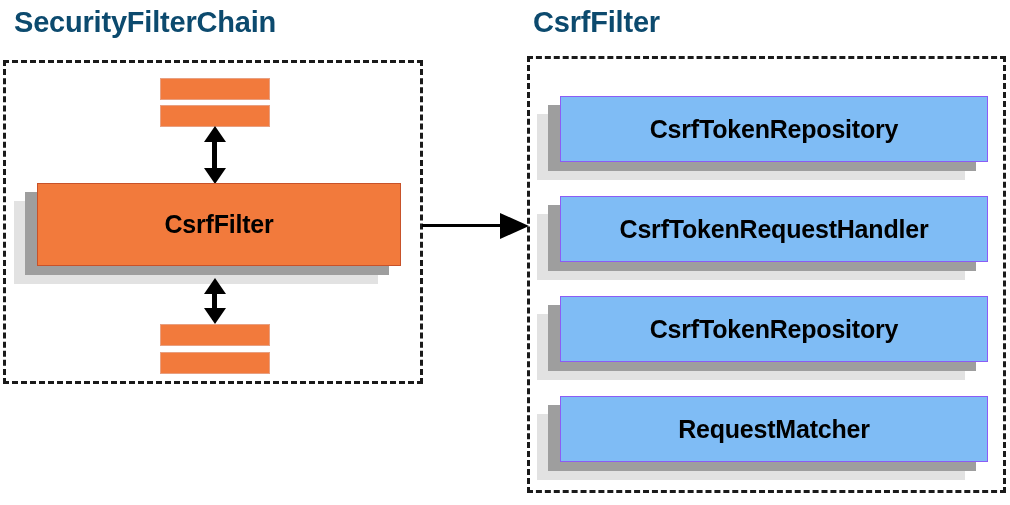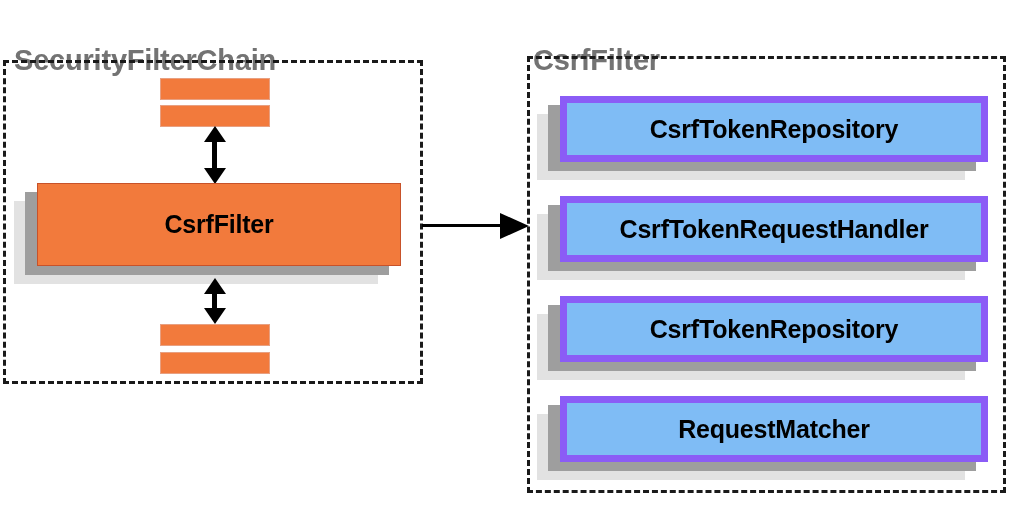--- a/index.html
+++ b/index.html
@@ -19,24 +19,23 @@
     background: #ffffff;
     overflow: hidden;
   }
 
   
   .panel-title {
     position: absolute;
     font-weight: bold;
     font-size: 29px;
     line-height: 1;
-    color: #737373;
+    color: #0c4a6e;
     white-space: nowrap;
     letter-spacing: -0.2px;
-    margin-top: 38px;
   }
   #title-left  { left: 14px;  top: 8px; }
   #title-right { left: 533px; top: 8px; }
 
   
   .dashed-box {
     position: absolute;
     border: 3px dashed #1a1a1a;
     background: transparent;
     box-sizing: border-box;
@@ -76,21 +75,21 @@
     font-size: 25px;
     color: #000000;
     white-space: nowrap;
     letter-spacing: -0.2px;
     pointer-events: none;
   }
 
   
   .stack.blue .layer-front {
     background: #7fbcf5;
-    border: 7px solid #8b5cf6;
+    border: 1px solid #8b5cf6;
   }
   .csrf-node {
     left: 537px;
     width: 451px;
   }
   .csrf-node .layer-back,
   .csrf-node .layer-mid,
   .csrf-node .layer-front {
     width: 428px;
     height: 66px;

